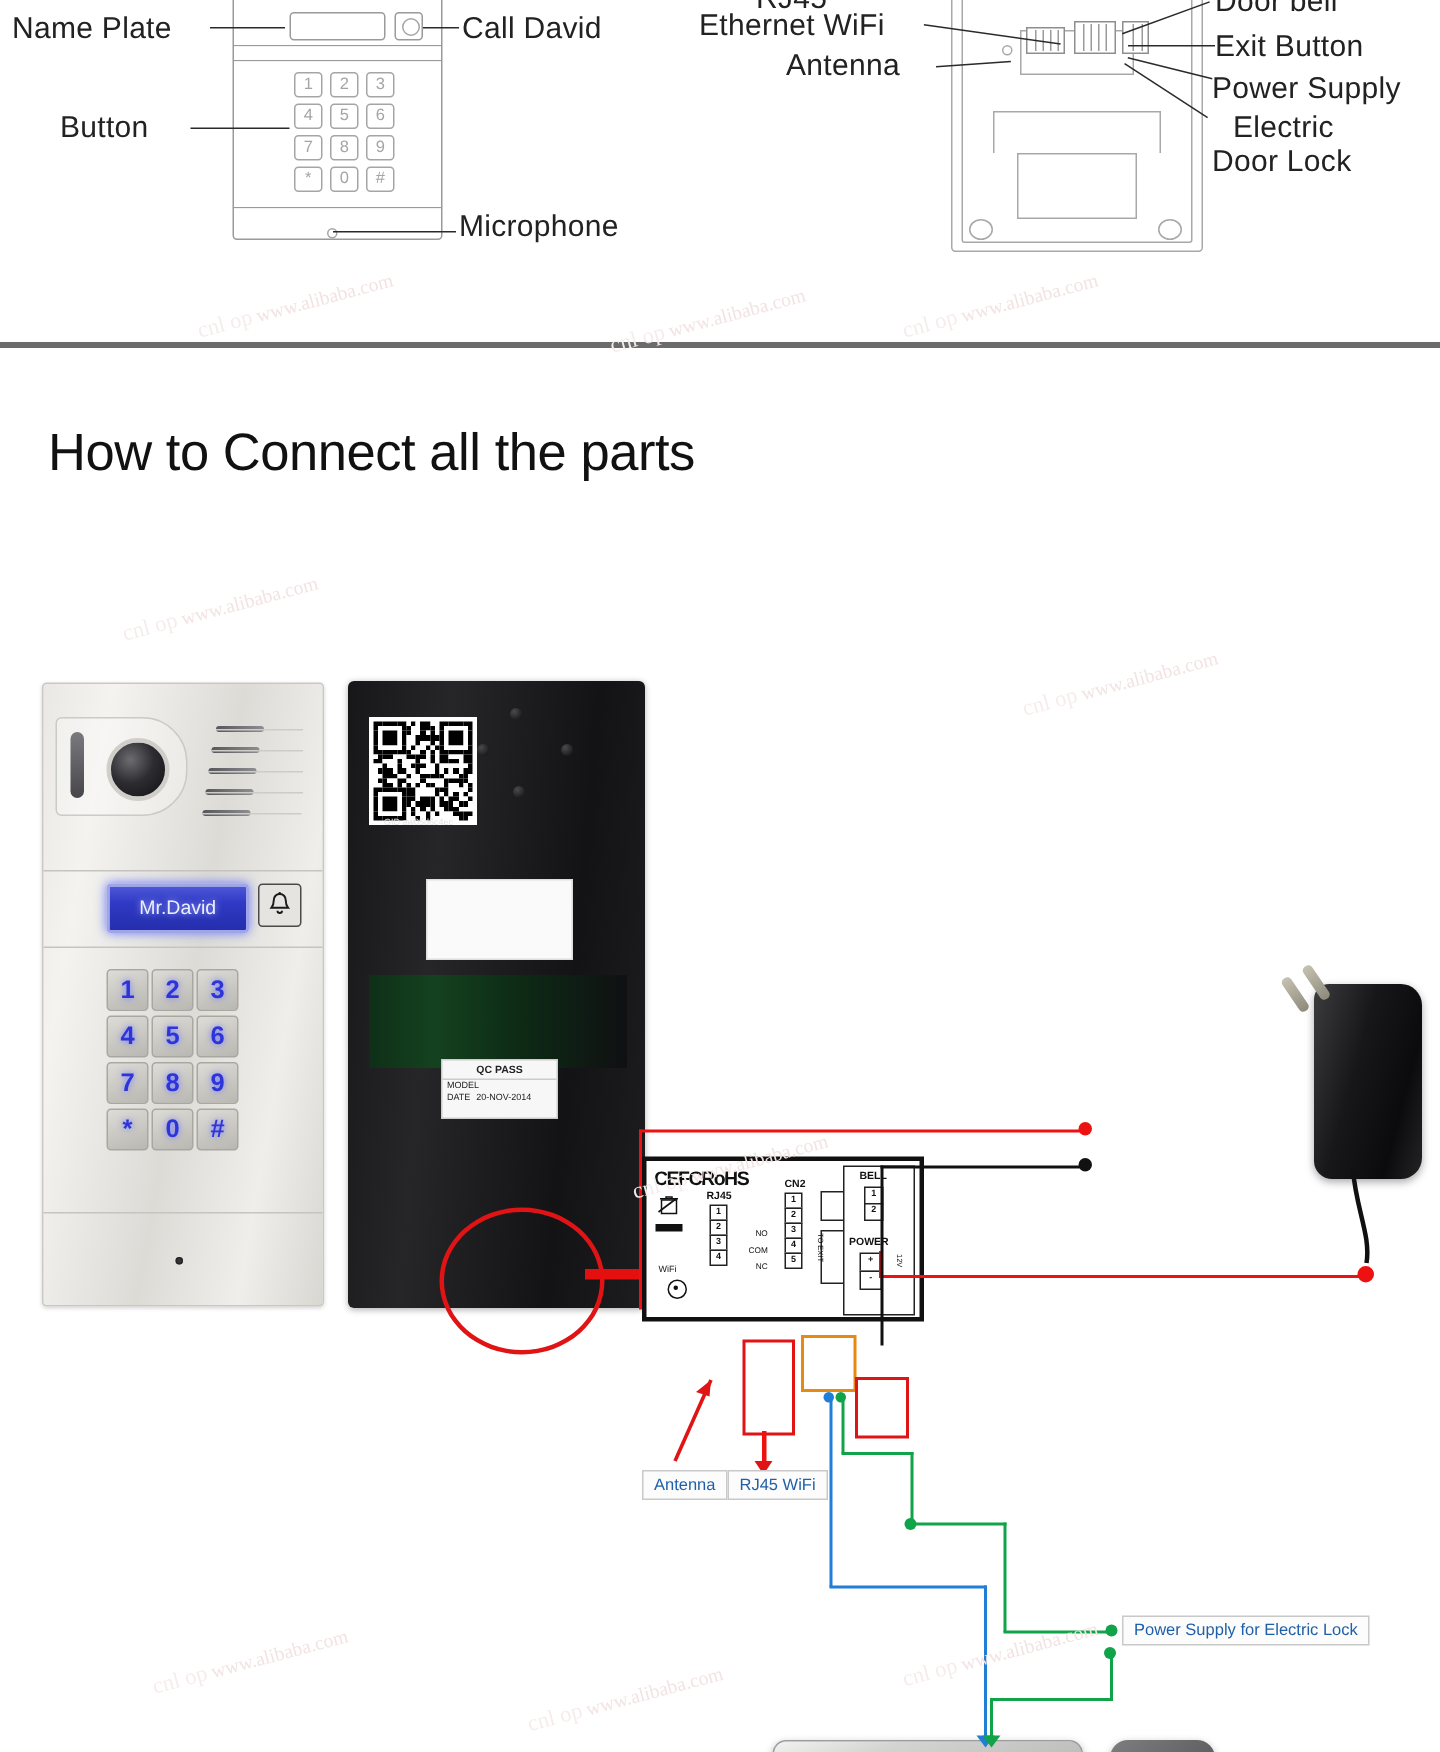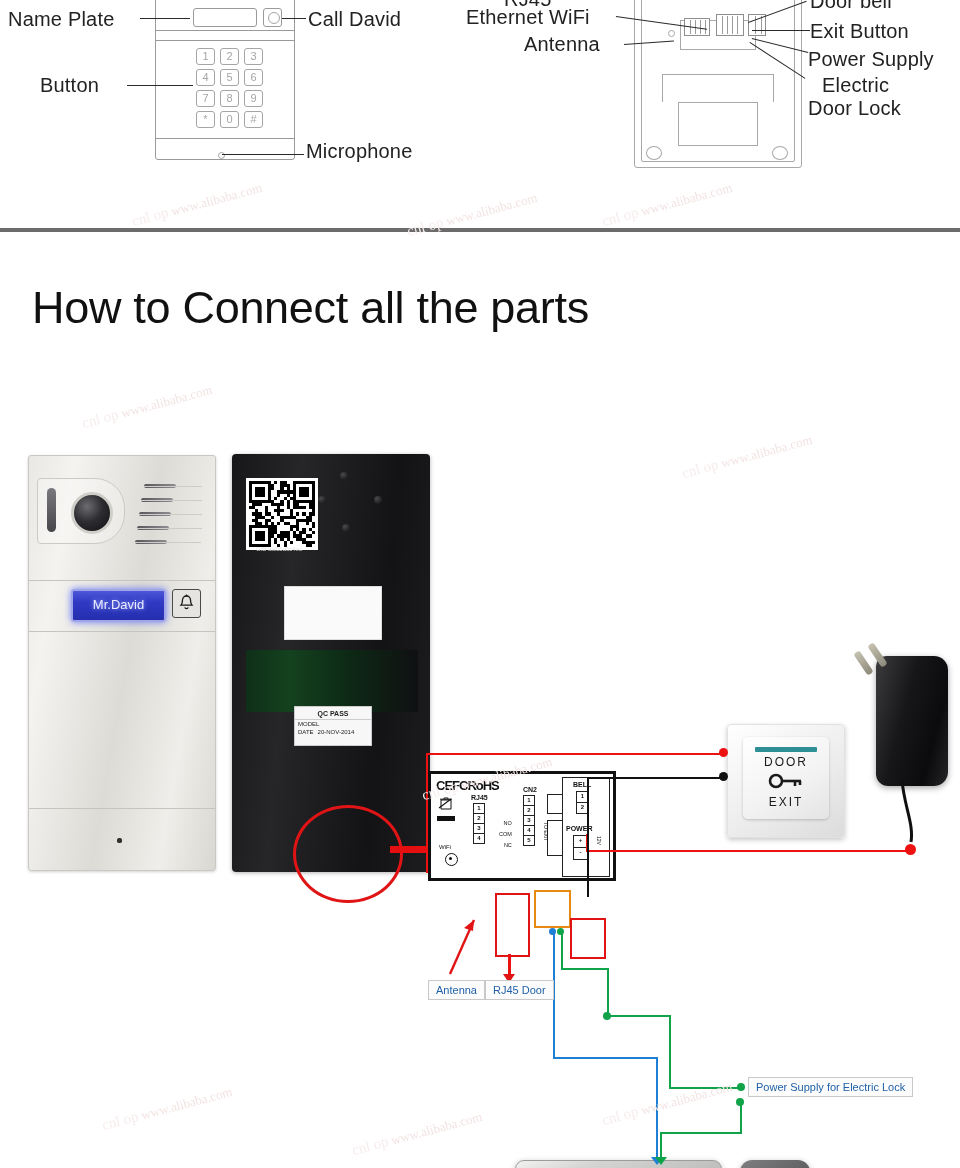--- a/index.html
+++ b/index.html
@@ -24,21 +24,21 @@
           border-radius:3px;box-sizing:border-box;font-size:11px;color:#a5a5a5;
           text-align:center;line-height:15px;}
 
   
   .bb{position:absolute;border:1.3px solid #a8a8a8;box-sizing:border-box;}
   .term{position:absolute;border:1.2px solid #8e8e8e;box-sizing:border-box;background:#fff;}
   .term i{position:absolute;top:1px;bottom:1px;width:1px;background:#9b9b9b;}
 
   
   #panel-main{position:absolute;left:0;top:232px;width:960px;height:936px;background:#fff;}
-  #title{position:absolute;left:32px;top:50px;font-size:45px;color:#111;
+  #title{position:absolute;left:32px;top:50px;font-size:35px;color:#111;
          font-family:"Liberation Sans",sans-serif;letter-spacing:-.3px;}
 
   
   #doorphone{position:absolute;left:28px;top:223px;width:186px;height:414px;
              background:linear-gradient(100deg,#e9e8e4 0%,#f4f3f0 18%,#dcdbd6 52%,#efeeea 78%,#d8d7d2 100%);
              border:1px solid #c9c8c3;border-radius:3px;box-shadow:0 1px 3px rgba(0,0,0,.18);}
   #dp-cam-lens{position:absolute;left:42px;top:36px;width:36px;height:36px;border-radius:50%;
                background:radial-gradient(circle at 36% 32%,#6d6d71 0%,#2d2d31 46%,#101013 100%);
                border:3px solid #cfcec9;}
   #dp-ir{position:absolute;left:18px;top:32px;width:9px;height:44px;border-radius:5px;
@@ -270,20 +270,21 @@
     </div>
 
     <div id="callbtn">
       <svg width="17" height="18" viewBox="0 0 17 18">
         <path d="M8.5 2c-2.3 0-4 1.8-4 4.1 0 3.2-1 4.3-1.6 5.1h11.2C13.5 10.4 12.5 9.3 12.5 6.1 12.5 3.8 10.8 2 8.5 2z" fill="none" stroke="#1a1a1a" stroke-width="1.3"></path>
         <circle cx="8.5" cy="1.6" r="1" fill="#1a1a1a"></circle>
         <path d="M7 13.2a1.5 1.5 0 0 0 3 0" fill="none" stroke="#1a1a1a" stroke-width="1.3"></path>
       </svg>
     </div>
 
+    <div id="keypad"><div class="kp">1</div><div class="kp">2</div><div class="kp">3</div><div class="kp">4</div><div class="kp">5</div><div class="kp">6</div><div class="kp">7</div><div class="kp">8</div><div class="kp">9</div><div class="kp">*</div><div class="kp">0</div><div class="kp">#</div></div>
     <div id="dp-mic"></div>
   </div>
 
   <div id="backpanel">
     <div id="qr">
         <div class="qrgrid" style="display: grid; grid-template-columns: repeat(21, 1fr); grid-template-rows: repeat(21, 1fr); width: 100%; height: 100%;">
           <div style="background: rgb(0, 0, 0);"></div>
           <div style="background: rgb(0, 0, 0);"></div>
           <div style="background: rgb(0, 0, 0);"></div>
           <div style="background: rgb(0, 0, 0);"></div>
@@ -800,34 +801,20 @@
         <div class="lg-t" style="left:3px;top:47px;">POWER</div>
         <div id="power-pins" style="position:absolute;left:10px;top:57px;">
             <div class="lg-box" style="position: relative; width: 15px; height: 13px; margin-bottom: -1px; font-weight: bold;">+</div>
             <div class="lg-box" style="position: relative; width: 15px; height: 13px; margin-bottom: -1px; font-weight: bold;">-</div>
           </div>
         <div style="position:absolute;left:33px;top:58px;font-size:5px;writing-mode:vertical-rl;color:#111;">12V</div>
       </div>
     </div>
   </div>
 
-  <div id="exitplate">
-    <div id="exitbtn">
-      <div id="exit-led"></div>
-      <div id="exit-door">DOOR</div>
-      <div id="exit-key">
-        <svg width="36" height="16" viewBox="0 0 36 16">
-          <circle cx="8" cy="8" r="6" fill="none" stroke="#1a1a1a" stroke-width="2.6"></circle>
-          <path d="M14 8h19" stroke="#1a1a1a" stroke-width="2.6"></path>
-          <path d="M27 8v5M32 8v4" stroke="#1a1a1a" stroke-width="2.6"></path>
-        </svg>
-      </div>
-      <div id="exit-exit">EXIT</div>
-    </div>
-  </div>
 
   <div id="adapter">
     <div class="prong" style="left:-16px;top:-6px;"></div>
     <div class="prong" style="left:-2px;top:-14px;"></div>
   </div>
   <svg style="position:absolute;left:880px;top:548px;width:60px;height:70px;">
     <path d="M22 0 C24 26, 34 44, 31 62" fill="none" stroke="#101010" stroke-width="3"></path>
   </svg>
 
   <div id="lockbody">
@@ -877,21 +864,21 @@
   <div class="dot" style="left:603px;top:780px;width:8px;height:8px;background:#11a349;"></div>
 
   <svg style="position:absolute;left:444px;top:686px;width:34px;height:62px;">
     <path d="M30 2 L6 56" stroke="#e01414" stroke-width="2.4" fill="none"></path>
     <path d="M30 2 L20 10 L29 13 Z" fill="#e01414"></path>
   </svg>
   <div class="wire w-red" style="left:508px;top:722px;width:3px;height:22px;"></div>
   <div class="arr-down" style="left:503px;top:742px;border-top:9px solid #e01414;"></div>
 
   <div class="cbox" style="left:428px;top:748px;">Antenna</div>
-  <div class="cbox" style="left:485px;top:748px;">RJ45 Door</div>
+  <div class="cbox" style="left:485px;top:748px;">RJ45 WiFi</div>
   <div class="cbox" style="left:748px;top:845px;">Power Supply for Electric Lock</div>
 </div>
 
 <div class="wm" style="left:130px;top:196px;"><b>cnl op</b> www.alibaba.com</div>
 <div class="wm" style="left:600px;top:196px;"><b>cnl op</b> www.alibaba.com</div>
 <div class="wm" style="left:405px;top:206px;"><b>cnl op</b> www.alibaba.com</div>
 <div class="wm" style="left:80px;top:398px;"><b>cnl op</b> www.alibaba.com</div>
 <div class="wm" style="left:420px;top:770px;"><b>cnl op</b> www.alibaba.com</div>
 <div class="wm" style="left:680px;top:448px;"><b>cnl op</b> www.alibaba.com</div>
 <div class="wm" style="left:100px;top:1100px;"><b>cnl op</b> www.alibaba.com</div>

